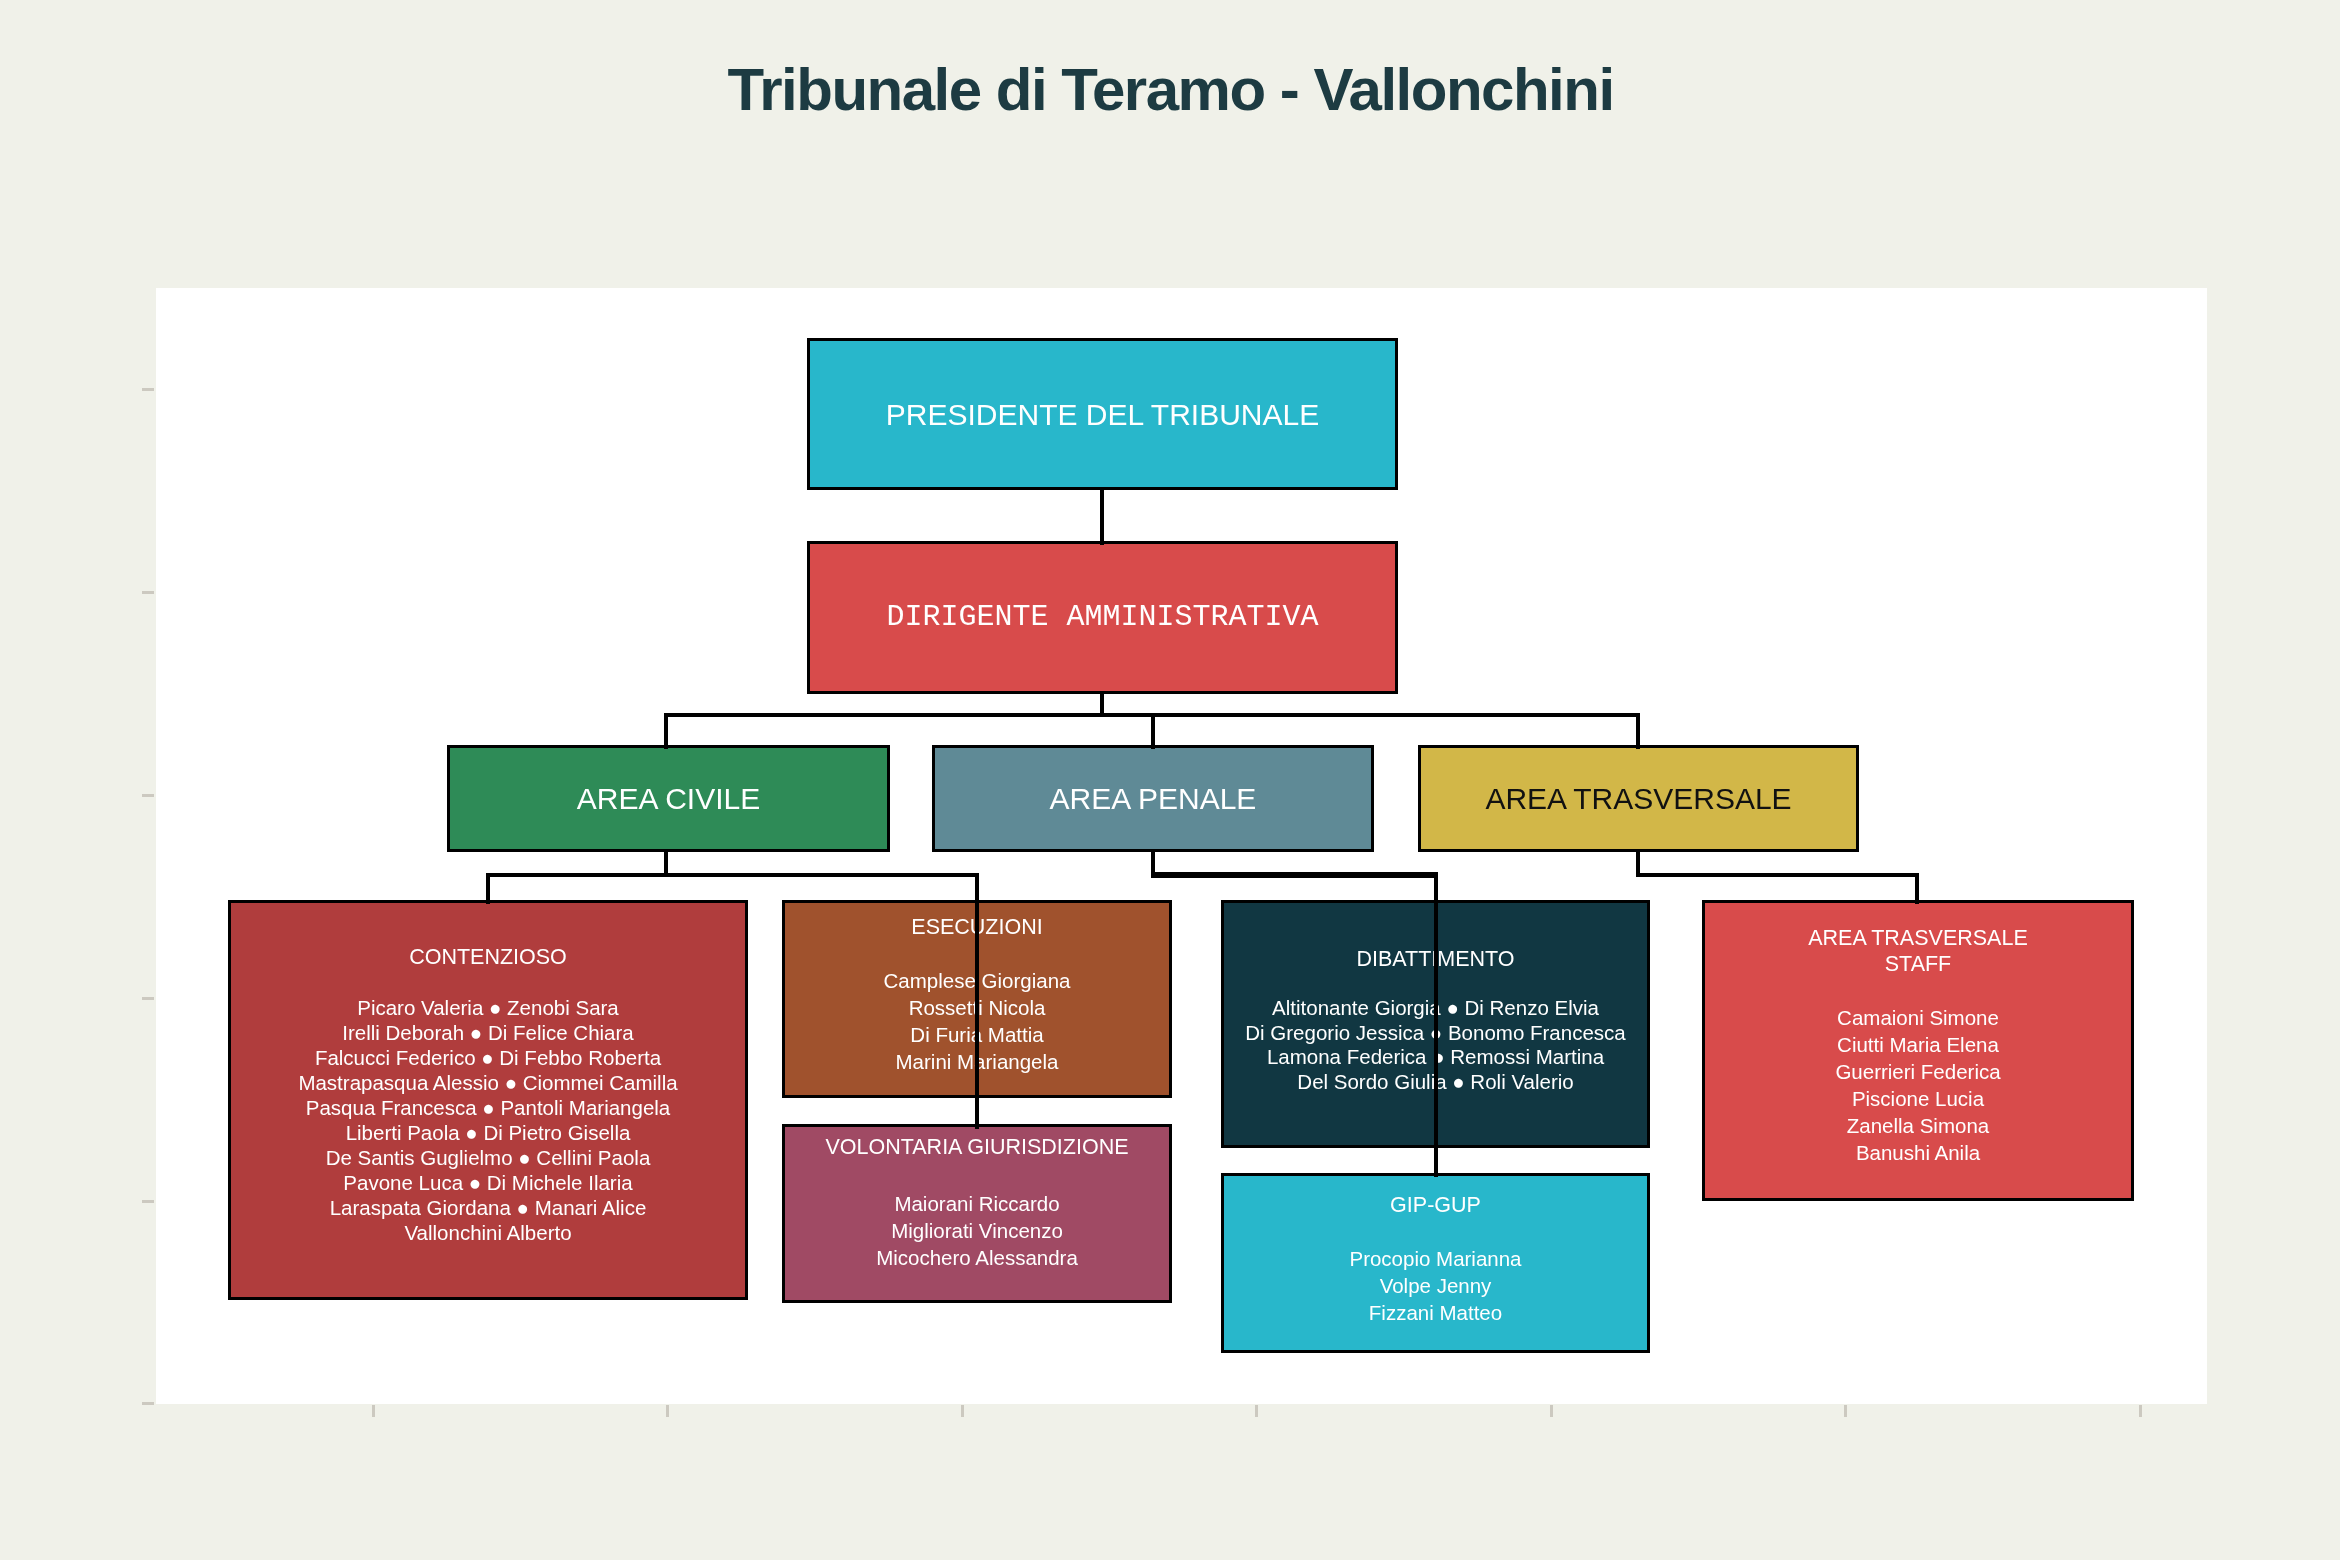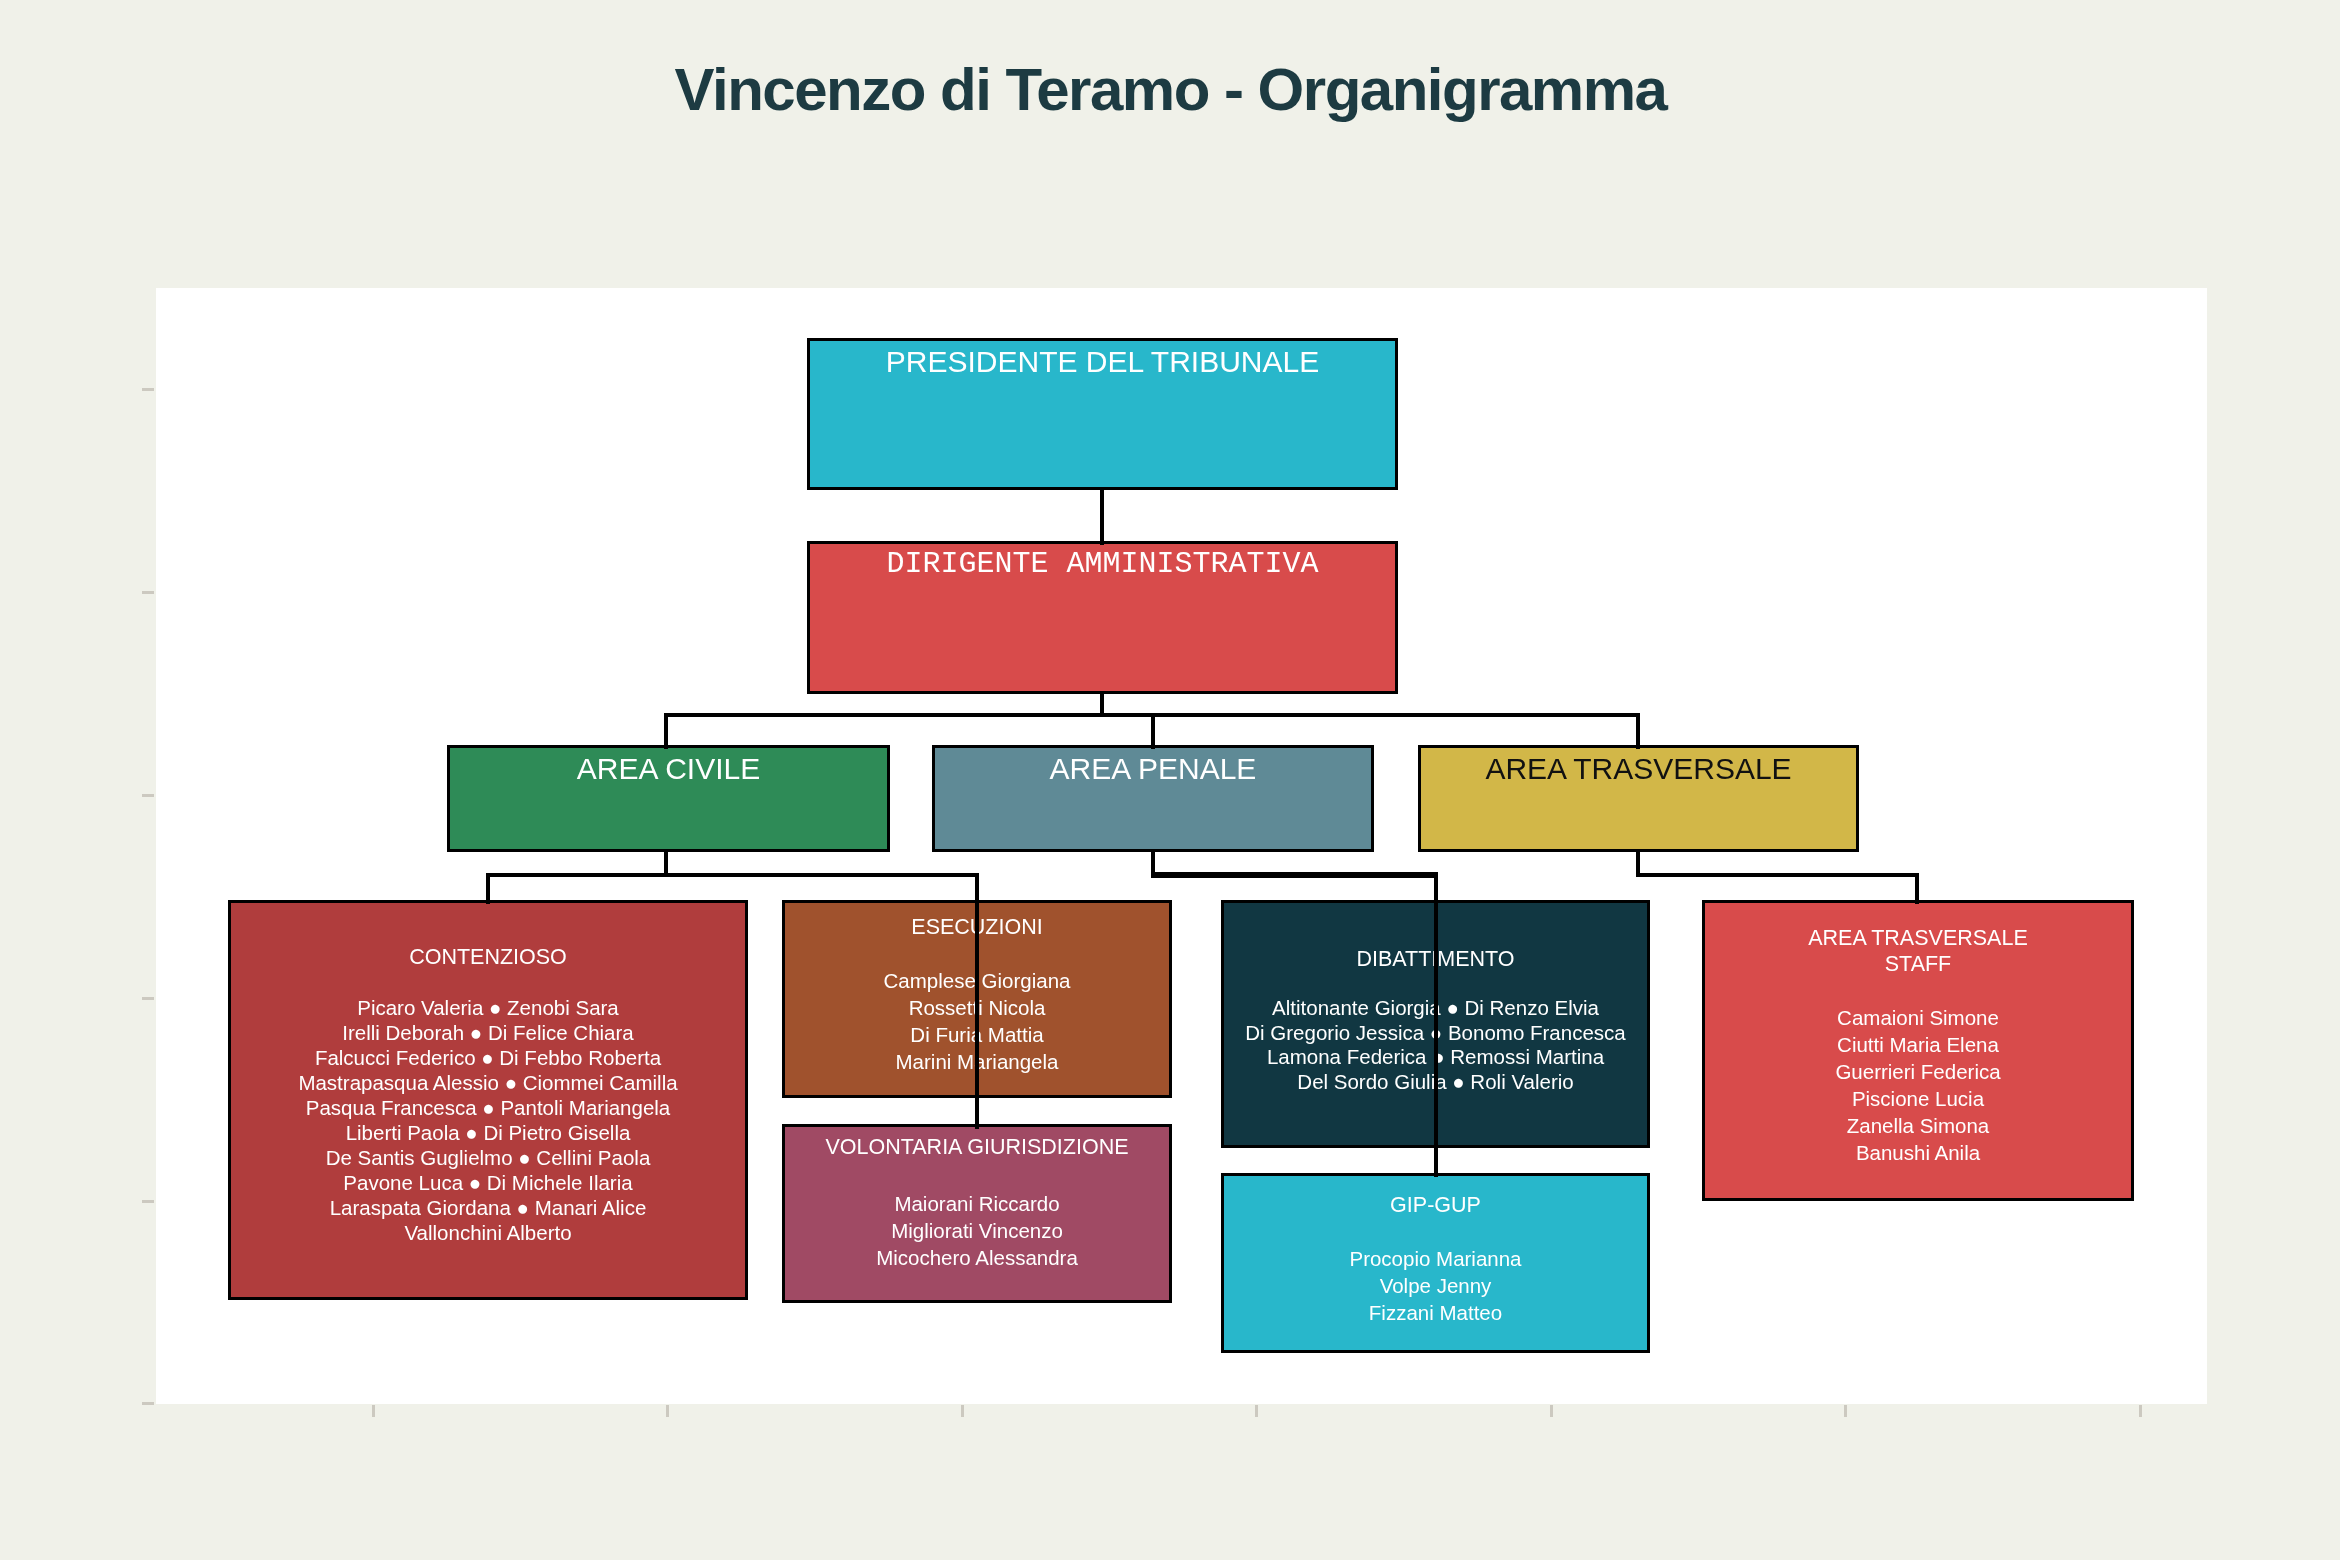--- a/index.html
+++ b/index.html
@@ -3,21 +3,21 @@
 <meta charset="utf-8">
 <style>
   html,body{margin:0;padding:0;}
   body{width:2341px;height:1560px;position:relative;overflow:hidden;background:#f0f1e9;
        font-family:"Liberation Sans","DejaVu Sans",sans-serif;}
   .panel{position:absolute;background:#ffffff;}
   .chart-title{position:absolute;left:0;top:55px;width:2341px;text-align:center;
        font-size:60px;font-weight:bold;letter-spacing:-1.5px;line-height:70px;color:#1d3b42;}
   .box{position:absolute;box-sizing:border-box;border:3.9px solid #000;color:#ffffff;
        text-align:center;z-index:2;}
-  .lvl{display:flex;flex-direction:row;justify-content:center;font-size:30px;line-height:41px;text-align:center;}
+  .lvl{display:flex;flex-direction:column;justify-content:center;font-size:30px;line-height:41px;text-align:center;}
   .dark-text{color:#111111;}
   .unit{font-size:20.5px;}
   .utitle{font-size:21.5px;white-space:pre-line;line-height:26px;}
   .members{white-space:pre-line;}
   .u-contenzioso .utitle{padding-top:41px;margin-bottom:25px;}
   .u-contenzioso .members{line-height:25px;}
   .u-esecuzioni .utitle{padding-top:10.7px;margin-bottom:27px;}
   .u-esecuzioni .members{line-height:27px;}
   .u-volontaria .utitle{padding-top:7px;margin-bottom:30px;}
   .u-volontaria .members{line-height:27px;}
@@ -43,21 +43,21 @@
 <div class="tick" style="left: 142px; top: 1402px; width: 11.7px; height: 2.9px; background-color: rgb(204, 201, 192);"></div>
 
 <div class="tick" style="left: 372px; top: 1405px; width: 2.9px; height: 11.7px; background-color: rgb(204, 201, 192);"></div>
 <div class="tick" style="left: 666px; top: 1405px; width: 2.9px; height: 11.7px; background-color: rgb(204, 201, 192);"></div>
 <div class="tick" style="left: 961px; top: 1405px; width: 2.9px; height: 11.7px; background-color: rgb(204, 201, 192);"></div>
 <div class="tick" style="left: 1255px; top: 1405px; width: 2.9px; height: 11.7px; background-color: rgb(204, 201, 192);"></div>
 <div class="tick" style="left: 1550px; top: 1405px; width: 2.9px; height: 11.7px; background-color: rgb(204, 201, 192);"></div>
 <div class="tick" style="left: 1844px; top: 1405px; width: 2.9px; height: 11.7px; background-color: rgb(204, 201, 192);"></div>
 <div class="tick" style="left: 2139px; top: 1405px; width: 2.9px; height: 11.7px; background-color: rgb(204, 201, 192);"></div>
 
-<div class="chart-title" style="color: rgb(29, 59, 66);">Vincenzo di Teramo - Organigramma</div>
+<div class="chart-title" style="color: rgb(29, 59, 66);">Tribunale di Teramo - Vallonchini</div>
 
 <div class="line" style="left: 1100px; top: 488px; width: 3.9px; height: 57px; background-color: rgb(0, 0, 0);"></div>
 <div class="line" style="left: 1100px; top: 692px; width: 3.9px; height: 24.4px; background-color: rgb(0, 0, 0);"></div>
 <div class="line" style="left: 664px; top: 713px; width: 976px; height: 3.9px; background-color: rgb(0, 0, 0);"></div>
 <div class="line" style="left: 664px; top: 713px; width: 3.9px; height: 36px; background-color: rgb(0, 0, 0);"></div>
 <div class="line" style="left: 1151px; top: 713px; width: 3.9px; height: 36px; background-color: rgb(0, 0, 0);"></div>
 <div class="line" style="left: 1636px; top: 713px; width: 3.9px; height: 36px; background-color: rgb(0, 0, 0);"></div>
 <div class="line" style="left: 664px; top: 850px; width: 3.9px; height: 26px; background-color: rgb(0, 0, 0);"></div>
 <div class="line" style="left: 486px; top: 873px; width: 493px; height: 3.9px; background-color: rgb(0, 0, 0);"></div>
 <div class="line" style="left: 486px; top: 873px; width: 3.9px; height: 31px; background-color: rgb(0, 0, 0);"></div>

